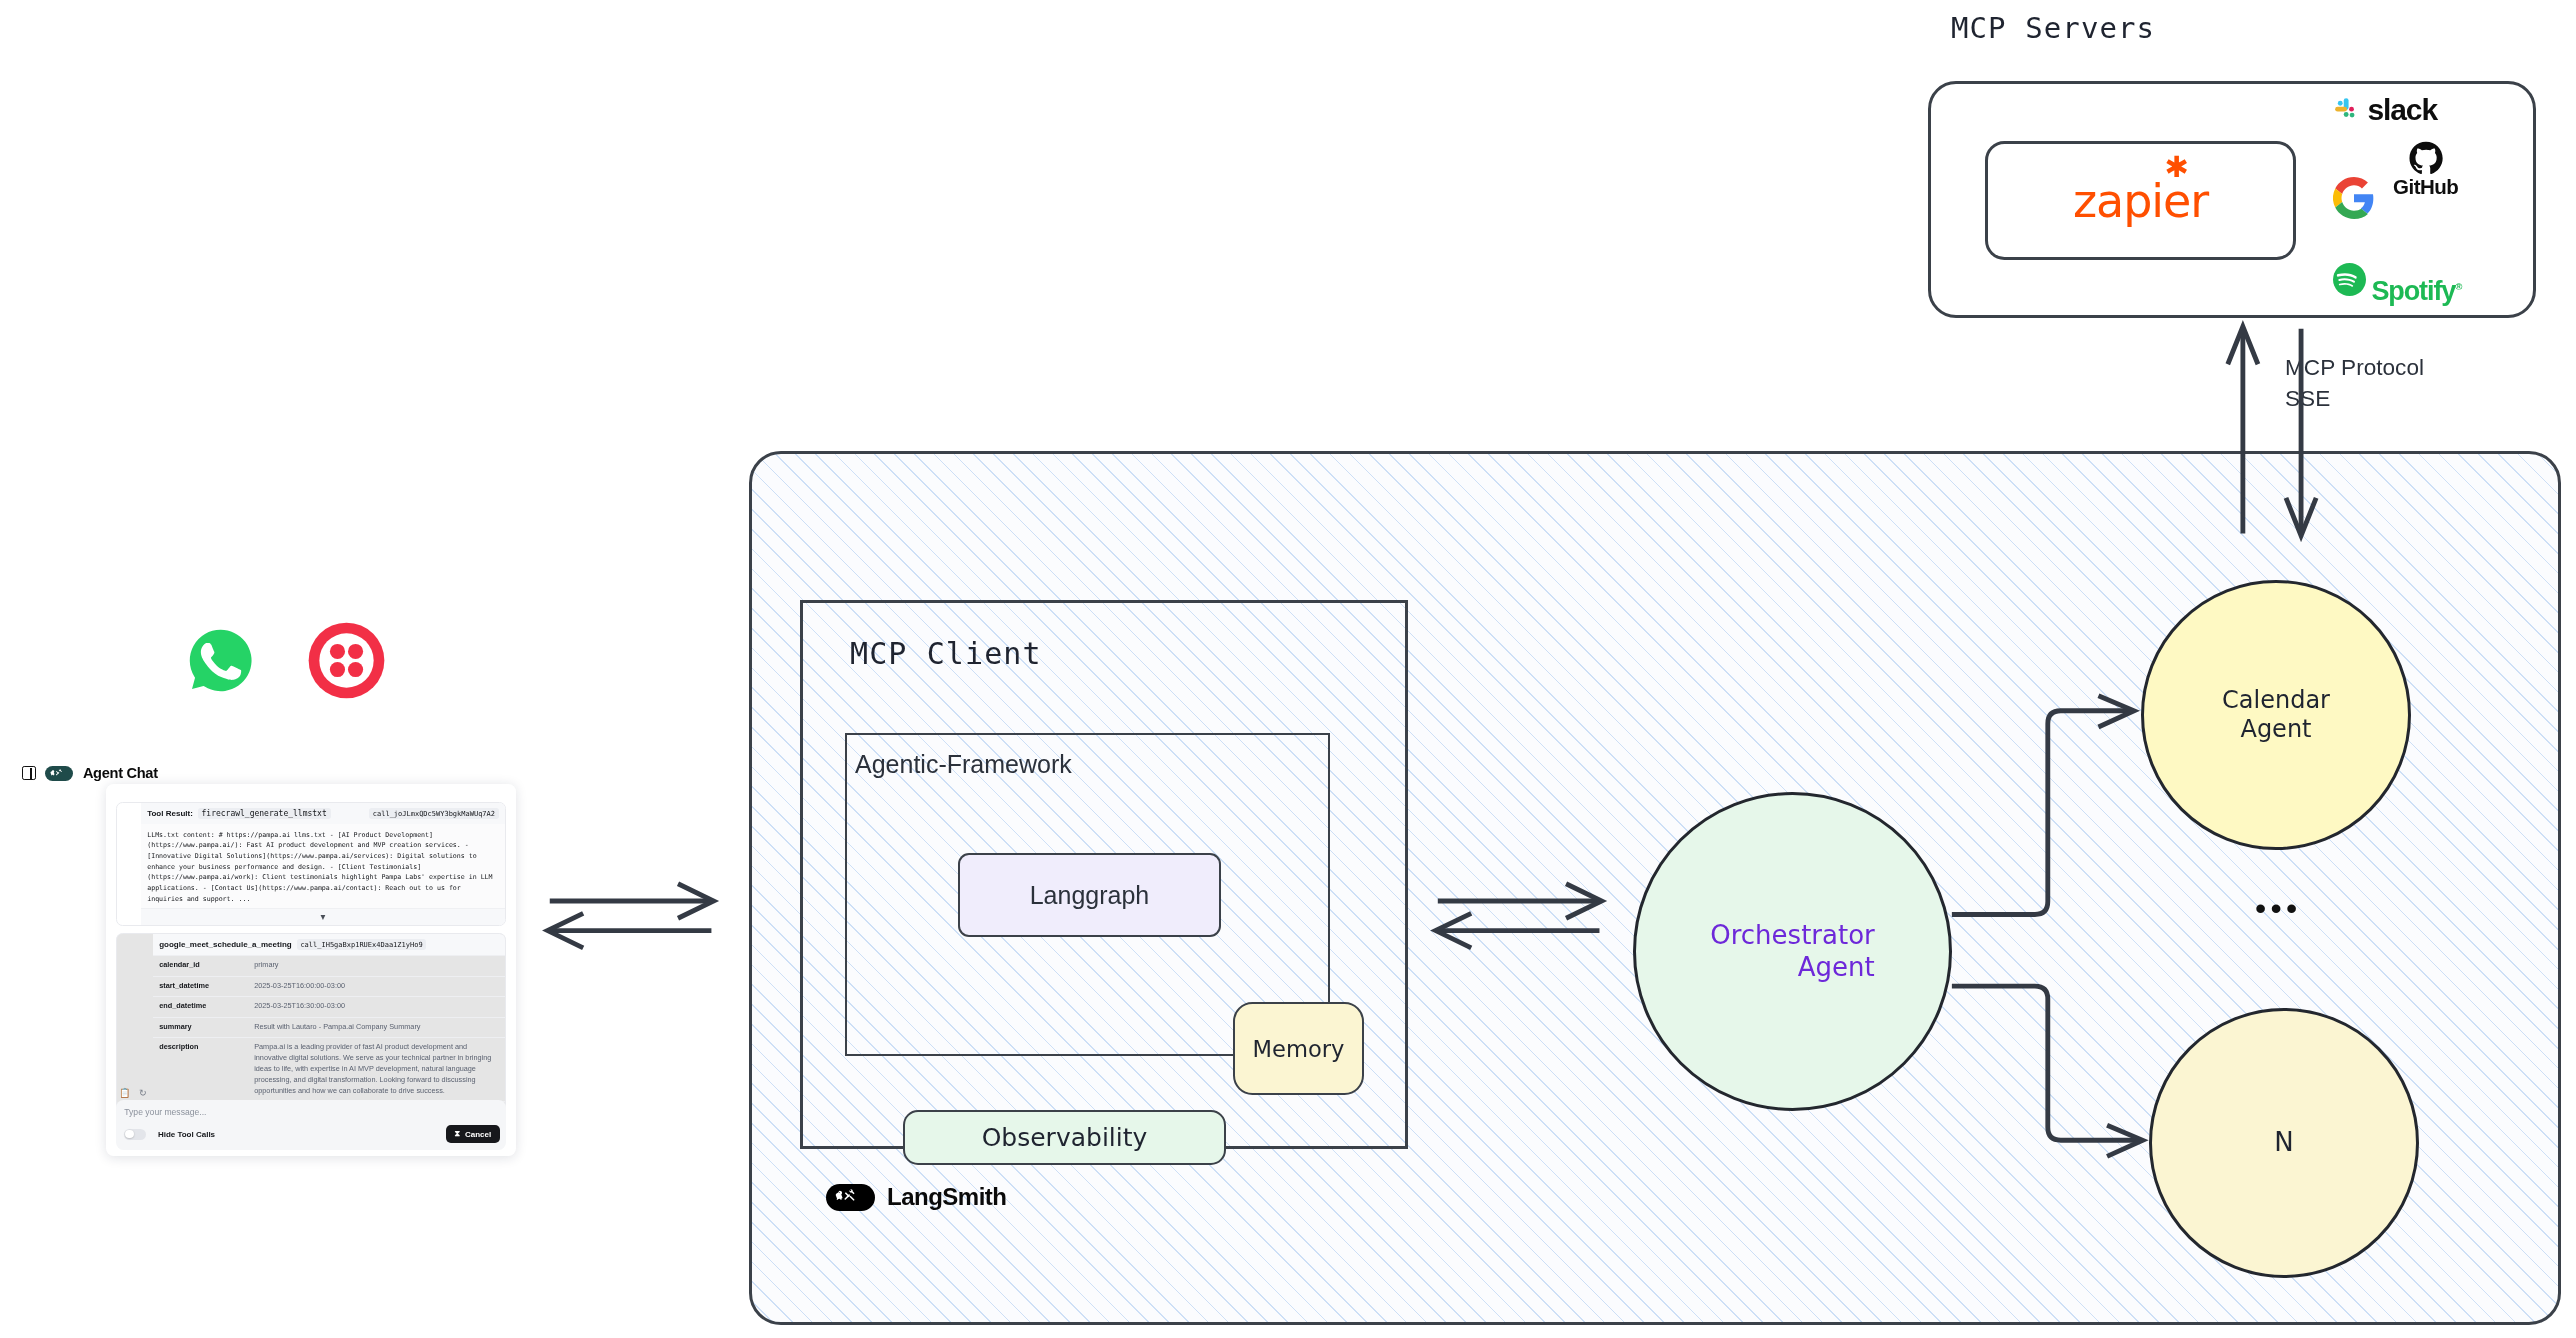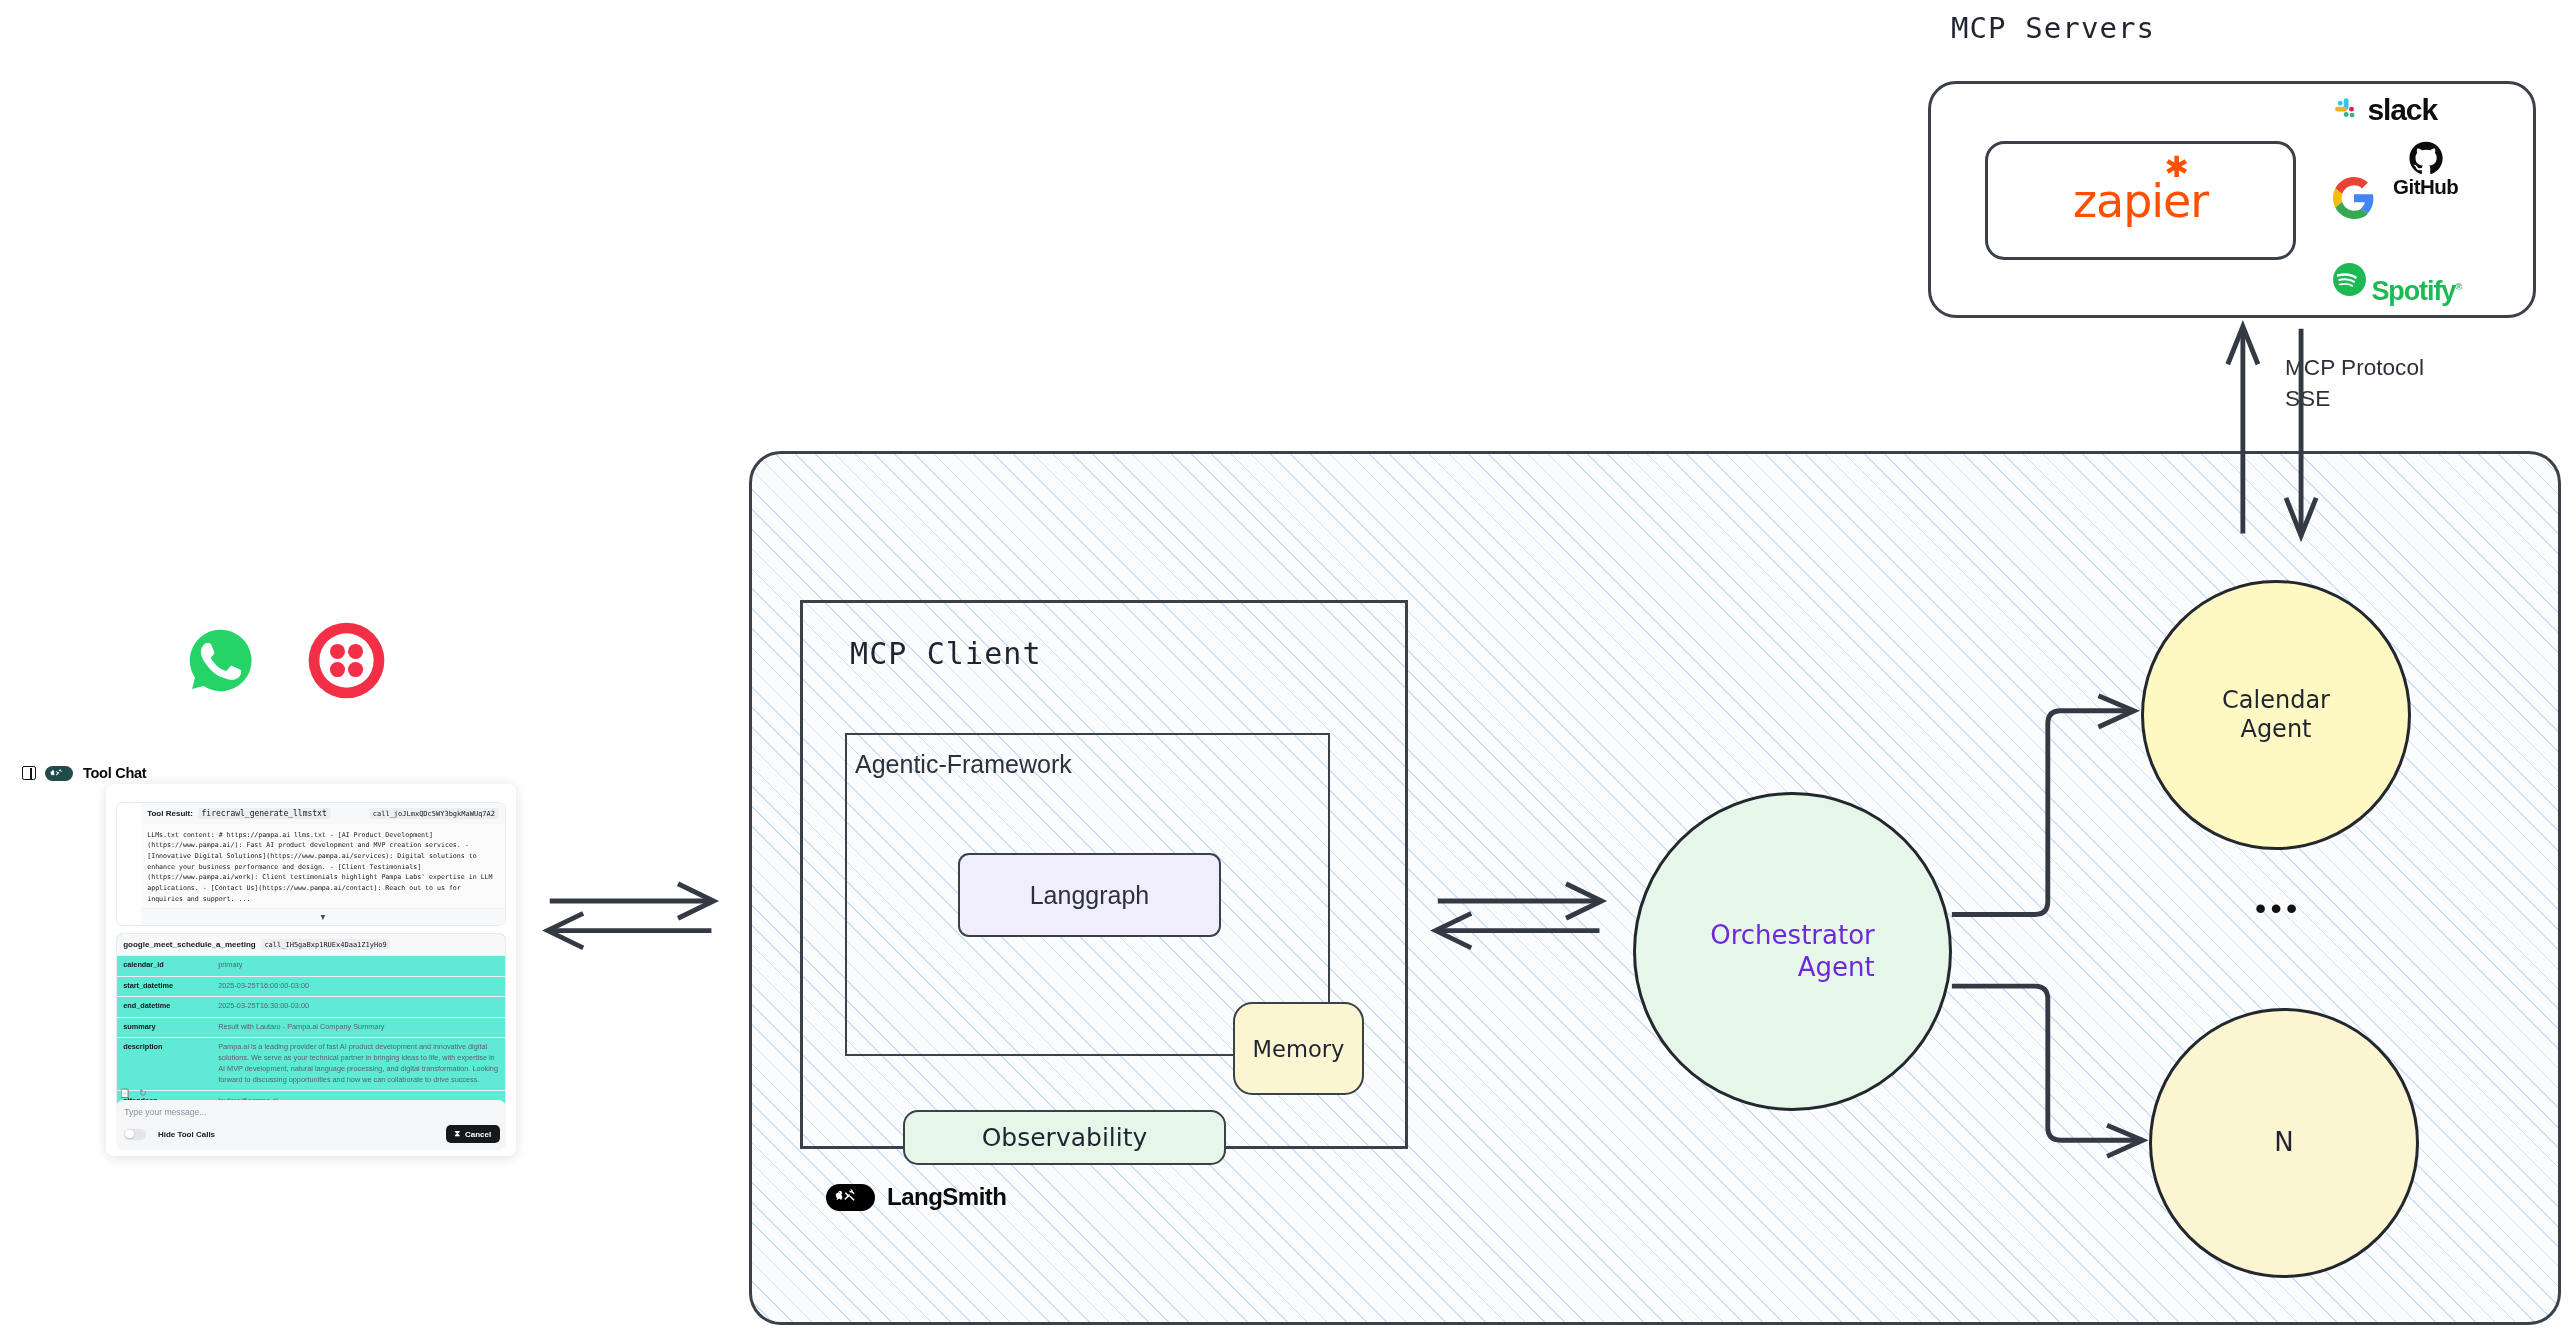--- a/index.html
+++ b/index.html
@@ -106,21 +106,21 @@
   .tc-label{font-size:8px;font-weight:bold;color:#14161a;}
   .tc-chip{font-family:"DejaVu Sans Mono",monospace;font-size:8px;color:#14161a;
      background:#eceef2;border-radius:2.7px;padding:1.1px 3.8px;}
   .tc-id{font-family:"DejaVu Sans Mono",monospace;font-size:7px;color:#14161a;
      background:#eceef2;border-radius:2.7px;padding:1.6px 3.8px;}
   .tool-body{padding:5.4px 6.5px 3.2px 6.5px;font-family:"DejaVu Sans Mono",monospace;
      font-size:6.6px;line-height:1.62;color:#14161a;background:#fbfbfc;}
   .tool-expand{display:flex;align-items:center;justify-content:center;height:16px;background:#f7f8fa;
      border-top:0.5px solid #eff0f3;color:#4a4f58;font-size:9.7px;}
 
-  .kv-card{margin:7.5px 9.7px 0 9.7px;border:0.5px solid #e9eaee;border-radius:6.5px;overflow:hidden;background:#5eead4;}
+  .kv-card{margin:7.5px 9.7px 0 9.7px;border:0.5px solid #e9eaee;border-radius:6.5px;overflow:hidden;background:#e5e5e5;padding-left:36px;}
   .kv-head{display:flex;align-items:center;gap:4.9px;padding:4.9px 6.5px;background:#f7f8fa;}
   .kv-name{font-size:8px;font-weight:bold;color:#14161a;}
   .kv-row{display:flex;border-top:0.5px solid #eeeff2;}
   .kv-k{width:82px;flex:none;padding:4.3px 6.5px;font-size:7.3px;font-weight:bold;color:#14161a;}
   .kv-v{flex:1;padding:4.3px 6.5px;font-size:7.3px;color:#5a6170;line-height:1.5;}
 
   #msg-icons{position:absolute;left:13px;bottom:58px;display:flex;gap:8.6px;color:#7b818c;font-size:9.2px;}
   #composer{position:absolute;left:9.7px;right:9.7px;bottom:6.5px;height:50px;background:#f5f6f8;
      border-radius:7.5px;}
   #composer-placeholder{position:absolute;left:8.6px;top:7.5px;font-size:8.6px;color:#8b919c;}
@@ -262,21 +262,21 @@
 <div class="abs" id="chat-screenshot">
 
   <div id="chat-header">
     <div id="chat-sidebar-toggle"></div>
     <div id="chat-logo-pill">
       <svg width="21.6" height="10.8" viewBox="0 0 40 20">
         <path fill="#fff" d="M9 4c1.6 0 2.6 1 2.6 2.3 0 .8-.4 1.4-.9 1.8l1.3 3.4c.1.3 0 .6-.4.6h-.7l.5 1.5h-2l-.3-1-2.3.5-.3.8h-.8l.3-1.6L4.7 9c-.3-1 .1-2 1.1-2.5l1.5-.7C7.6 4.9 8 4 9 4z"></path>
         <path fill="#fff" d="M24 4.5l1.9 1.9-1.2 1.2-1.9-1.9a2 2 0 0 1-2.1-.5 2 2 0 0 1-.5-2.1l1.2 1.2.9-.9-1.2-1.2a2 2 0 0 1 2.1.5 2 2 0 0 1 .5 2.1zM19.8 7.3l1.2 1.2-4.8 4.8a.85.85 0 0 1-1.2-1.2l4.8-4.8zM16 5.5l4.3 4.3-1.2 1.2-4.3-4.3 1.2-1.2z"></path>
       </svg>
     </div>
-    <span id="chat-title">Tool Chat</span>
+    <span id="chat-title">Agent Chat</span>
   </div>
 
   <div id="chat-card">
 
     <div class="tool-card">
       <div class="tool-card-head">
         <div class="tc-left">
           <span class="tc-label">Tool Result:</span>
           <span class="tc-chip">firecrawl_generate_llmstxt</span>
         </div>

